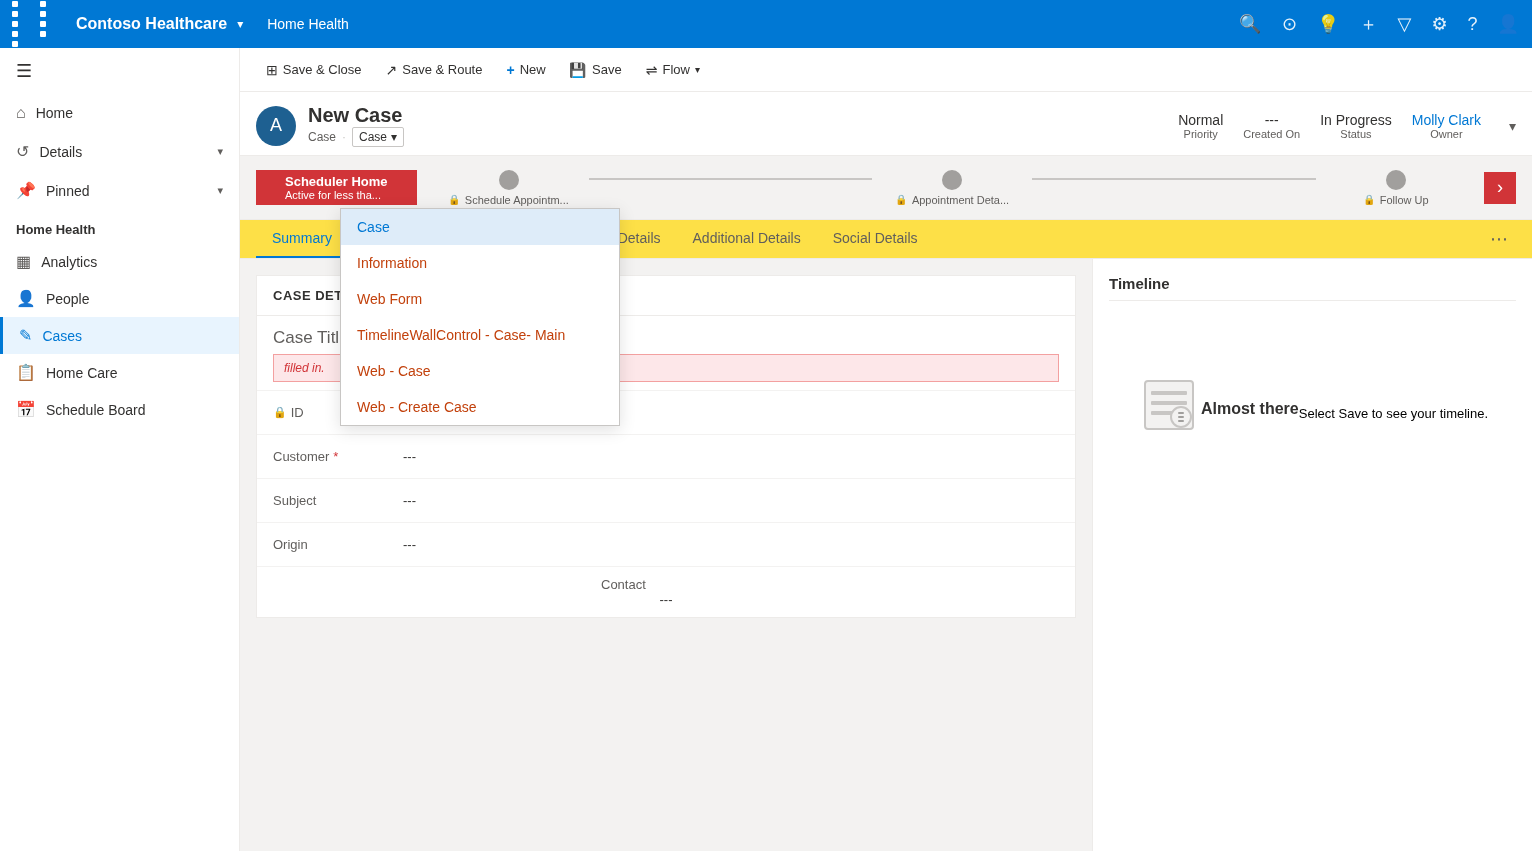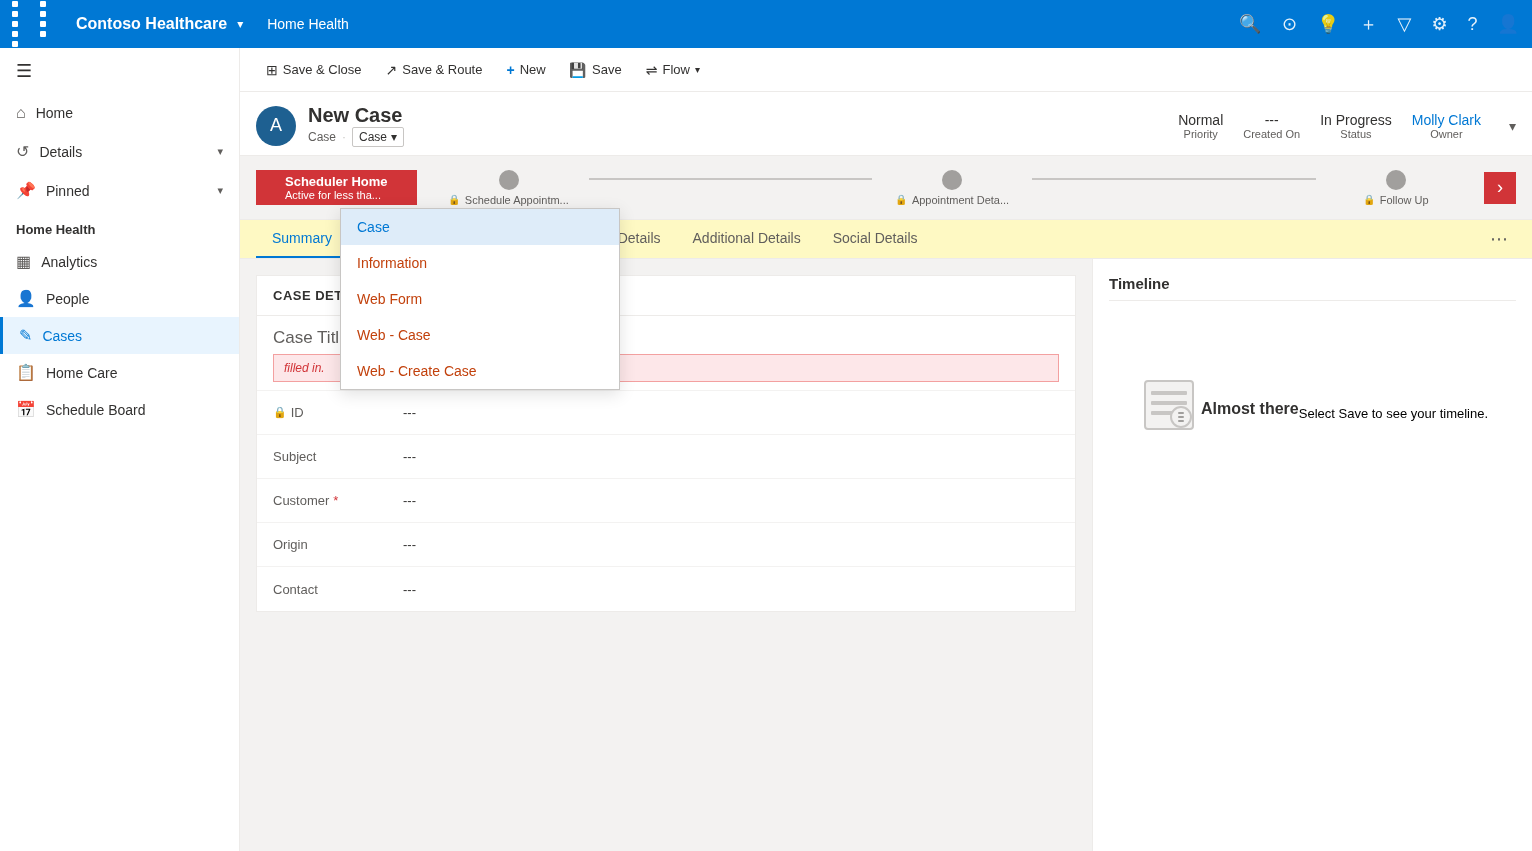--- a/index.html
+++ b/index.html
@@ -188,21 +188,21 @@
       align-items: center;
       justify-content: center;
       cursor: pointer;
       font-size: 18px;
       margin-left: 8px;
       flex-shrink: 0;
     }
 
     
     .tabs-bar {
-      background: #fef9c3;
+      background: #fde047;
       border-bottom: 1px solid #edebe9;
       display: flex;
       align-items: center;
       padding: 0 16px;
     }
     .tab {
       padding: 10px 16px;
       font-size: 14px;
       color: #605e5c;
       cursor: pointer;
@@ -248,21 +248,21 @@
       letter-spacing: 0.5px;
       border-bottom: 1px solid #edebe9;
     }
     .form-field {
       display: flex;
       align-items: center;
       padding: 10px 16px;
       border-bottom: 1px solid #f3f2f1;
       min-height: 44px;
     }
-    .form-field:last-child { border-bottom: none; }
+    .form-field:last-child { border-bottom: none; flex-direction: column; }
     .form-field-label {
       min-width: 130px;
       font-size: 13px;
       color: #605e5c;
       display: flex;
       align-items: center;
       gap: 4px;
     }
     .form-field-required { color: #d13438; }
     .form-field-value { font-size: 13px; color: #323130; }
@@ -527,29 +527,29 @@
 
           <div class="form-field">
             <div class="form-field-label">
               <span class="field-lock">🔒</span>
               <span>ID</span>
             </div>
             <div class="form-field-value">---</div>
           </div>
 
           <div class="form-field">
-            <div class="form-field-label">Subject</div>
-            <div class="form-field-value" style="cursor:pointer;">---</div>
-          </div>
-
-          <div class="form-field">
             <div class="form-field-label">
               <span>Customer</span>
               <span class="form-field-required">*</span>
             </div>
+            <div class="form-field-value" style="cursor:pointer;">---</div>
+          </div>
+
+          <div class="form-field">
+            <div class="form-field-label">Subject</div>
             <div class="form-field-value" style="cursor:pointer;">---</div>
           </div>
 
           <div class="form-field">
             <div class="form-field-label">Origin</div>
             <div class="form-field-value" style="cursor:pointer;">---</div>
           </div>
 
           <div class="form-field">
             <div class="form-field-label">Contact</div>
@@ -587,19 +587,22 @@
     <div class="dropdown-item selected">
       <span>Case</span>
     </div>
     <div class="dropdown-item">
       <span>Information</span>
     </div>
     <div class="dropdown-item">
       <span>Web Form</span>
     </div>
     <div class="dropdown-item">
+      <span>TimelineWallControl - Case- Main</span>
+    </div>
+    <div class="dropdown-item">
       <span>Web - Case</span>
     </div>
     <div class="dropdown-item">
       <span>Web - Create Case</span>
     </div>
   </div>
 </div>
 
 </body></html>

